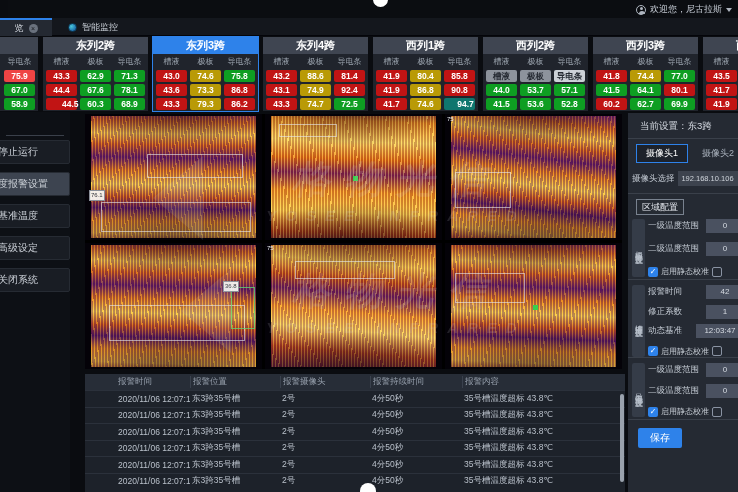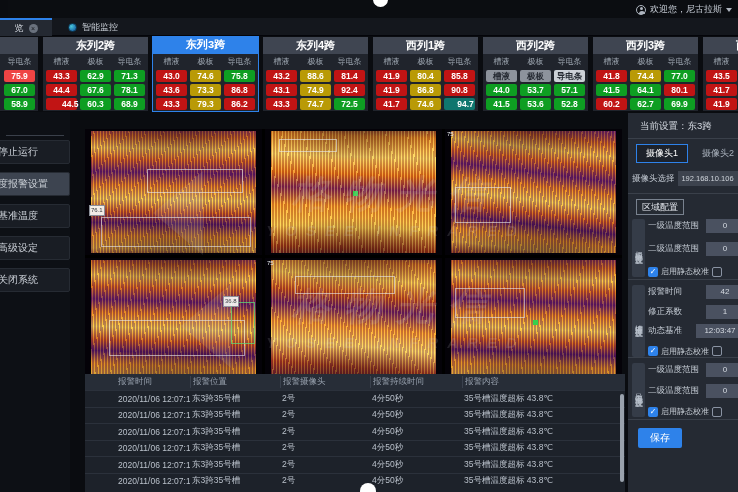--- a/index.html
+++ b/index.html
@@ -22,37 +22,37 @@
   .tab1{position:absolute;left:0;top:0;width:52px;height:18px;background:#242932;border-top:2px solid #2e82ea;display:flex;align-items:center;justify-content:center;gap:5px;font-size:9px;color:#d2d7de;}
   .closedot{width:9px;height:9px;border-radius:50%;background:#6a727e;color:#14171d;font-size:7px;line-height:9px;text-align:center;}
   .tab2{position:absolute;left:58px;top:0;height:18px;display:flex;align-items:center;gap:5px;font-size:9px;color:#c6ccd4;padding:0 10px;}
   .camico{width:9px;height:9px;border-radius:50%;background:radial-gradient(circle at 35% 35%,#49c7d8,#1e6fae 70%);border:1px solid #0c3a55;}
 
   
   #tempgrid{position:absolute;left:-68px;top:36px;height:76px;display:flex;gap:3px;}
   .tcol{width:107px;background:#20242c;border:1px solid #0a0c10;display:flex;flex-direction:column;}
   .tcol.sel{border:1px solid #2e82ea;}
   .tcol-h{height:17px;background:#3f4551;color:#fff;font-size:11px;font-weight:bold;text-align:center;line-height:17px;}
-  .tcol.sel .tcol-h{background:#2e82ea;font-family:Liberation Mono, monospace;}
+  .tcol.sel .tcol-h{background:#2e82ea;}
   .tbody{flex:1;padding:1px 3px 3px;display:flex;flex-direction:column;}
   .pl .subrow,.pl .vrow{justify-content:flex-end;}
   .subrow{display:flex;gap:3px;height:13px;}
   .subrow span{width:31px;text-align:center;font-size:8px;color:#9aa3ad;line-height:13px;}
   .vrow{display:flex;gap:3px;margin-top:2px;}
   .vcell{width:31px;height:12px;border-radius:2px;font-size:8.5px;font-weight:bold;color:#fff;text-align:center;line-height:12px;}
   .vcell.dark{color:#262b33;}
 
   
   .sidebar{position:absolute;left:0;top:112px;width:70px;height:380px;background:#0d1015;}
   .sideline{position:absolute;left:6px;top:23px;width:58px;height:1px;background:#3a404a;}
   .sbtn{position:absolute;left:-34px;width:104px;height:24px;background:#191d24;border:1px solid #262b33;color:#ccd1d8;font-size:10px;text-align:center;line-height:22px;border-radius:2px;white-space:nowrap;overflow:hidden;}
   .sbtn.active{background:#3d4450;}
 
   
-  #videos{position:absolute;left:85px;top:129px;width:537px;height:255px;background:#000;display:grid;grid-template-columns:177px 177px 177px;grid-template-rows:126px 126px;gap:3px;}
+  #videos{position:absolute;left:85px;top:114px;width:537px;height:255px;background:#000;display:grid;grid-template-columns:177px 177px 177px;grid-template-rows:126px 126px;gap:3px;}
   .vcellbox{position:relative;background:#040208;overflow:hidden;}
   .thermal{position:absolute;left:6px;right:6px;top:2px;bottom:2px;overflow:hidden;}
   .tt{position:absolute;inset:-8px;background:
      repeating-linear-gradient(90deg, rgba(255,195,70,.28) 0 1px, rgba(70,12,85,.38) 1px 3px),
      linear-gradient(184deg,#2a0a45 0%,#7a2268 7%,#e06812 15%,#ffcf45 23%,#d45c10 30%,#5d1760 38%,#e87c14 46%,#ffd84e 55%,#cc5410 63%,#4a1258 70%,#ef9018 78%,#ffc33a 86%,#8a2a12 94%,#1d0733 100%);}
   .v1 .tt{transform:rotate(-3deg) scale(1.06);}
   .v2 .tt{transform:rotate(1deg) scale(1.05);background:
      repeating-linear-gradient(90deg, rgba(255,220,110,.4) 0 1px, rgba(120,30,20,.35) 1px 3px),
      linear-gradient(181deg,#30093f 0%,#ff9d20 12%,#ffe26a 26%,#f07812 38%,#70195e 48%,#ff9f24 60%,#ffd84e 74%,#b03d10 88%,#240838 100%);}
   .v3 .tt{transform:rotate(3deg) scale(1.08);}

